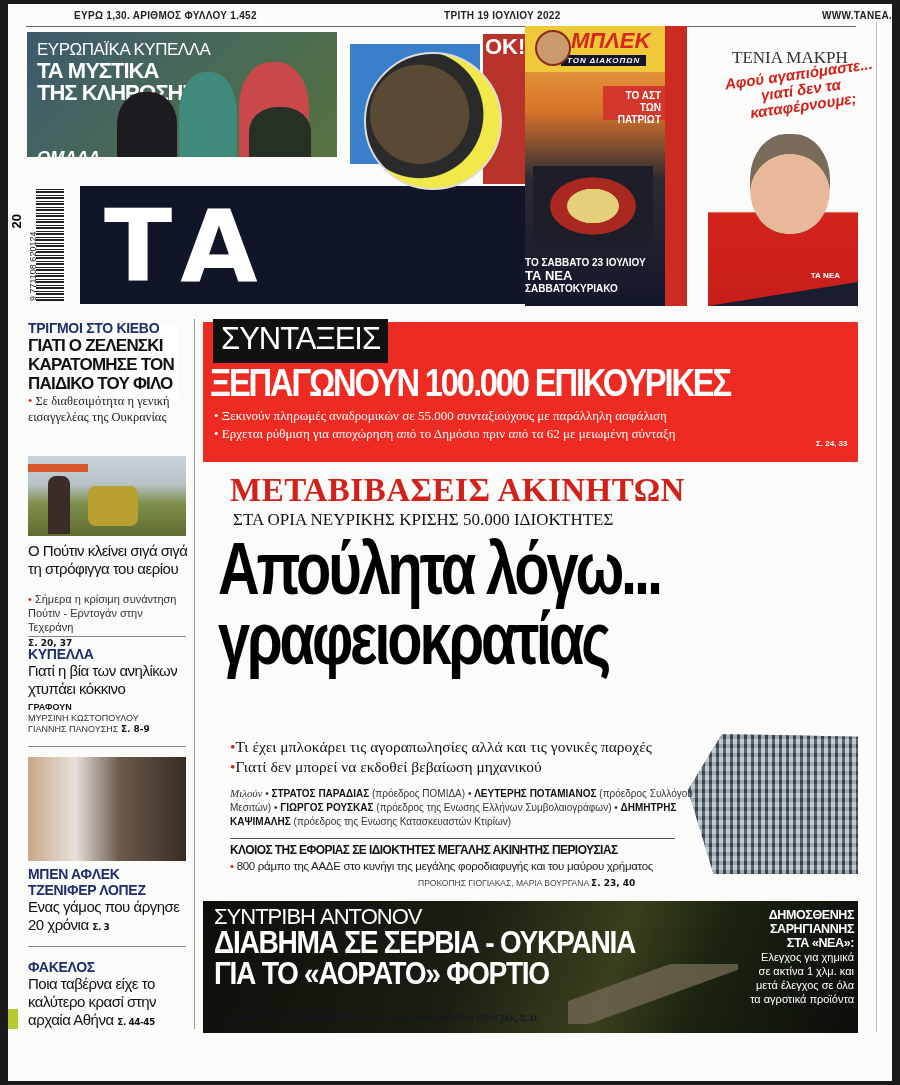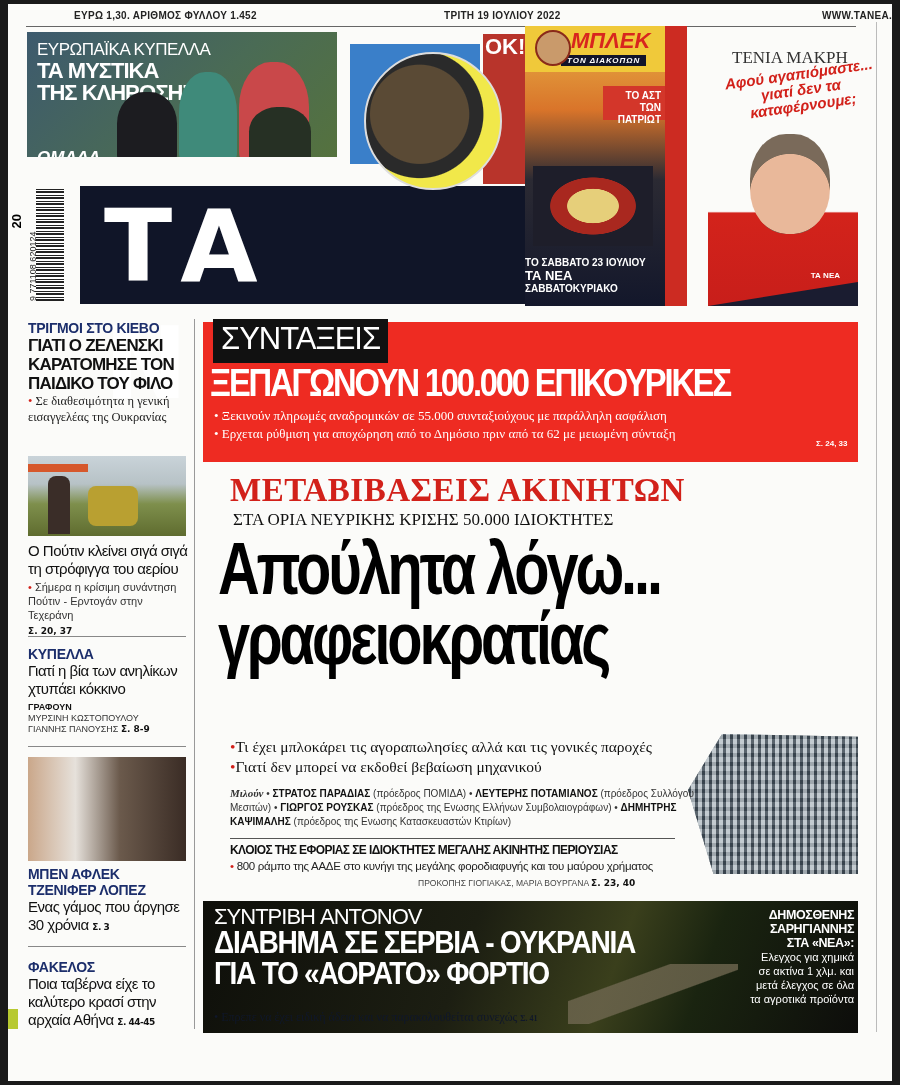--- a/index.html
+++ b/index.html
@@ -83,21 +83,21 @@
   .kick-red { left: 222px; top: 468px; color: #d2211a; font-family: "Liberation Serif", serif; font-weight: bold; font-size: 33px; letter-spacing: 0.5px; white-space: nowrap; }
   .kick-sub { left: 225px; top: 506px; font-family: "Liberation Serif", serif; font-size: 17px; color: #111; white-space: nowrap; }
   .mainhead { left: 210px; top: 530px; color: #000; font-weight: bold; font-size: 74px; line-height: 70px; letter-spacing: -4px; transform: scaleX(0.78); transform-origin: left; white-space: nowrap; font-family: "Liberation Sans Narrow","Liberation Sans",sans-serif; }
   .city { left: 680px; top: 730px; width: 170px; height: 140px; background:
       repeating-linear-gradient(90deg, rgba(30,40,50,.55) 0 3px, rgba(230,235,238,.5) 3px 7px),
       repeating-linear-gradient(0deg, rgba(40,50,60,.45) 0 4px, rgba(220,225,230,.35) 4px 9px), #7f8d96;
       clip-path: polygon(20% 0, 100% 2%, 100% 100%, 15% 100%, 0 40%); }
   .mainbul { left: 222px; top: 733px; width: 460px; font-family: "Liberation Serif", serif; font-size: 15.5px; line-height: 20px; color: #111; }
   .speakers { left: 222px; top: 782px; width: 470px; font-size: 10px; line-height: 14px; color: #333; }
   .speakers b { color: #111; }
-  .speakers .mil { font-family: "Liberation Serif", serif; font-style: italic; font-weight: bold; font-size: 11px; }
+  .speakers .mil { font-family: "Liberation Serif", serif; font-style: italic; font-weight: normal; font-size: 11px; }
   .rule2 { left: 222px; top: 834px; width: 445px; height: 1px; background: #555; }
   .klio { left: 222px; top: 838px; font-weight: bold; font-size: 13px; color: #111; letter-spacing: -0.6px; white-space: nowrap; transform: scaleX(0.92); transform-origin: left; }
   .klio-sub { left: 222px; top: 856px; font-size: 11.5px; color: #222; white-space: nowrap; letter-spacing: -0.3px; }
   .byline { left: 410px; top: 874px; font-size: 8.5px; color: #444; white-space: nowrap; }
 
   
   .darkbox { left: 195px; top: 897px; width: 655px; height: 132px; background: linear-gradient(110deg,#0e0f0a 0%,#1c1e12 40%,#3a3f1c 62%,#1a2410 75%, #0d0d0b 100%); }
   .road { left: 560px; top: 960px; width: 170px; height: 60px; background: linear-gradient(160deg, transparent 0 30%, #6f6750 31% 55%, transparent 56%); opacity: .8; }
   .dk1 { left: 206px; top: 900px; color: #fff; font-size: 22px; letter-spacing: -1px; white-space: nowrap; font-family: "Liberation Sans Narrow","Liberation Sans",sans-serif; }
   .dk2 { left: 206px; top: 923px; color: #fff; font-size: 32px; font-weight: bold; line-height: 31px; letter-spacing: -1.5px; white-space: nowrap; transform: scaleX(0.88); transform-origin: left; }
@@ -179,40 +179,40 @@
     <div class="serif-sub"><span class="bullet">• </span><span>Σε διαθεσιμότητα η γενική εισαγγελέας της Ουκρανίας</span></div>
   </div>
 
   <div class="abs photo-gas">
     <div class="abs orange"></div>
     <div class="abs pipe"></div>
     <div class="abs man"></div>
   </div>
   <div class="abs lefttxt" style="top:538px">
     <div class="narrow">Ο Πούτιν κλείνει σιγά σιγά τη στρόφιγγα του αερίου</div>
-    <div class="small" style="margin-top:2px"><span class="bullet">• </span><span>Σήμερα η κρίσιμη συνάντηση Πούτιν - Ερντογάν στην Τεχεράνη</span></div>
+    <div class="small" style="margin-top:14px"><span class="bullet">• </span><span>Σήμερα η κρίσιμη συνάντηση Πούτιν - Ερντογάν στην Τεχεράνη</span></div>
     <div class="pg" style="margin-top:4px">Σ. 20, 37</div>
   </div>
   <div class="abs hr" style="left:20px;top:632px;width:158px"></div>
 
   <div class="abs lefttxt" style="top:642px">
     <div class="kicker">ΚΥΠΕΛΛΑ</div>
     <div class="narrow">Γιατί η βία των ανηλίκων χτυπάει κόκκινο</div>
     <div class="small" style="margin-top:4px;font-size:9px;line-height:11px">
       <div style="font-weight:bold;color:#111">ΓΡΑΦΟΥΝ</div>
       <div>ΜΥΡΣΙΝΗ ΚΩΣΤΟΠΟΥΛΟΥ</div>
       <div><span>ΓΙΑΝΝΗΣ ΠΑΝΟΥΣΗΣ</span> <span class="pg">Σ. 8-9</span></div>
     </div>
   </div>
   <div class="abs hr" style="left:20px;top:742px;width:158px"></div>
 
   <div class="abs photo-jlo"></div>
   <div class="abs lefttxt" style="top:862px">
     <div class="kicker" style="line-height:16px">ΜΠΕΝ ΑΦΛΕΚ ΤΖΕΝΙΦΕΡ ΛΟΠΕΖ</div>
-    <div class="narrow"><span>Ενας γάμος που άργησε 30 χρόνια</span> <span class="pg">Σ. 3</span></div>
+    <div class="narrow"><span>Ενας γάμος που άργησε 20 χρόνια</span> <span class="pg">Σ. 3</span></div>
   </div>
   <div class="abs hr" style="left:20px;top:942px;width:158px"></div>
 
   <div class="abs lefttxt" style="top:955px">
     <div class="kicker">ΦΑΚΕΛΟΣ</div>
     <div class="narrow"><span>Ποια ταβέρνα είχε το καλύτερο κρασί στην αρχαία Αθήνα</span> <span class="pg">Σ. 44-45</span></div>
   </div>
   <div class="abs greenmark"></div>
 
   <div class="abs redbox"></div>

